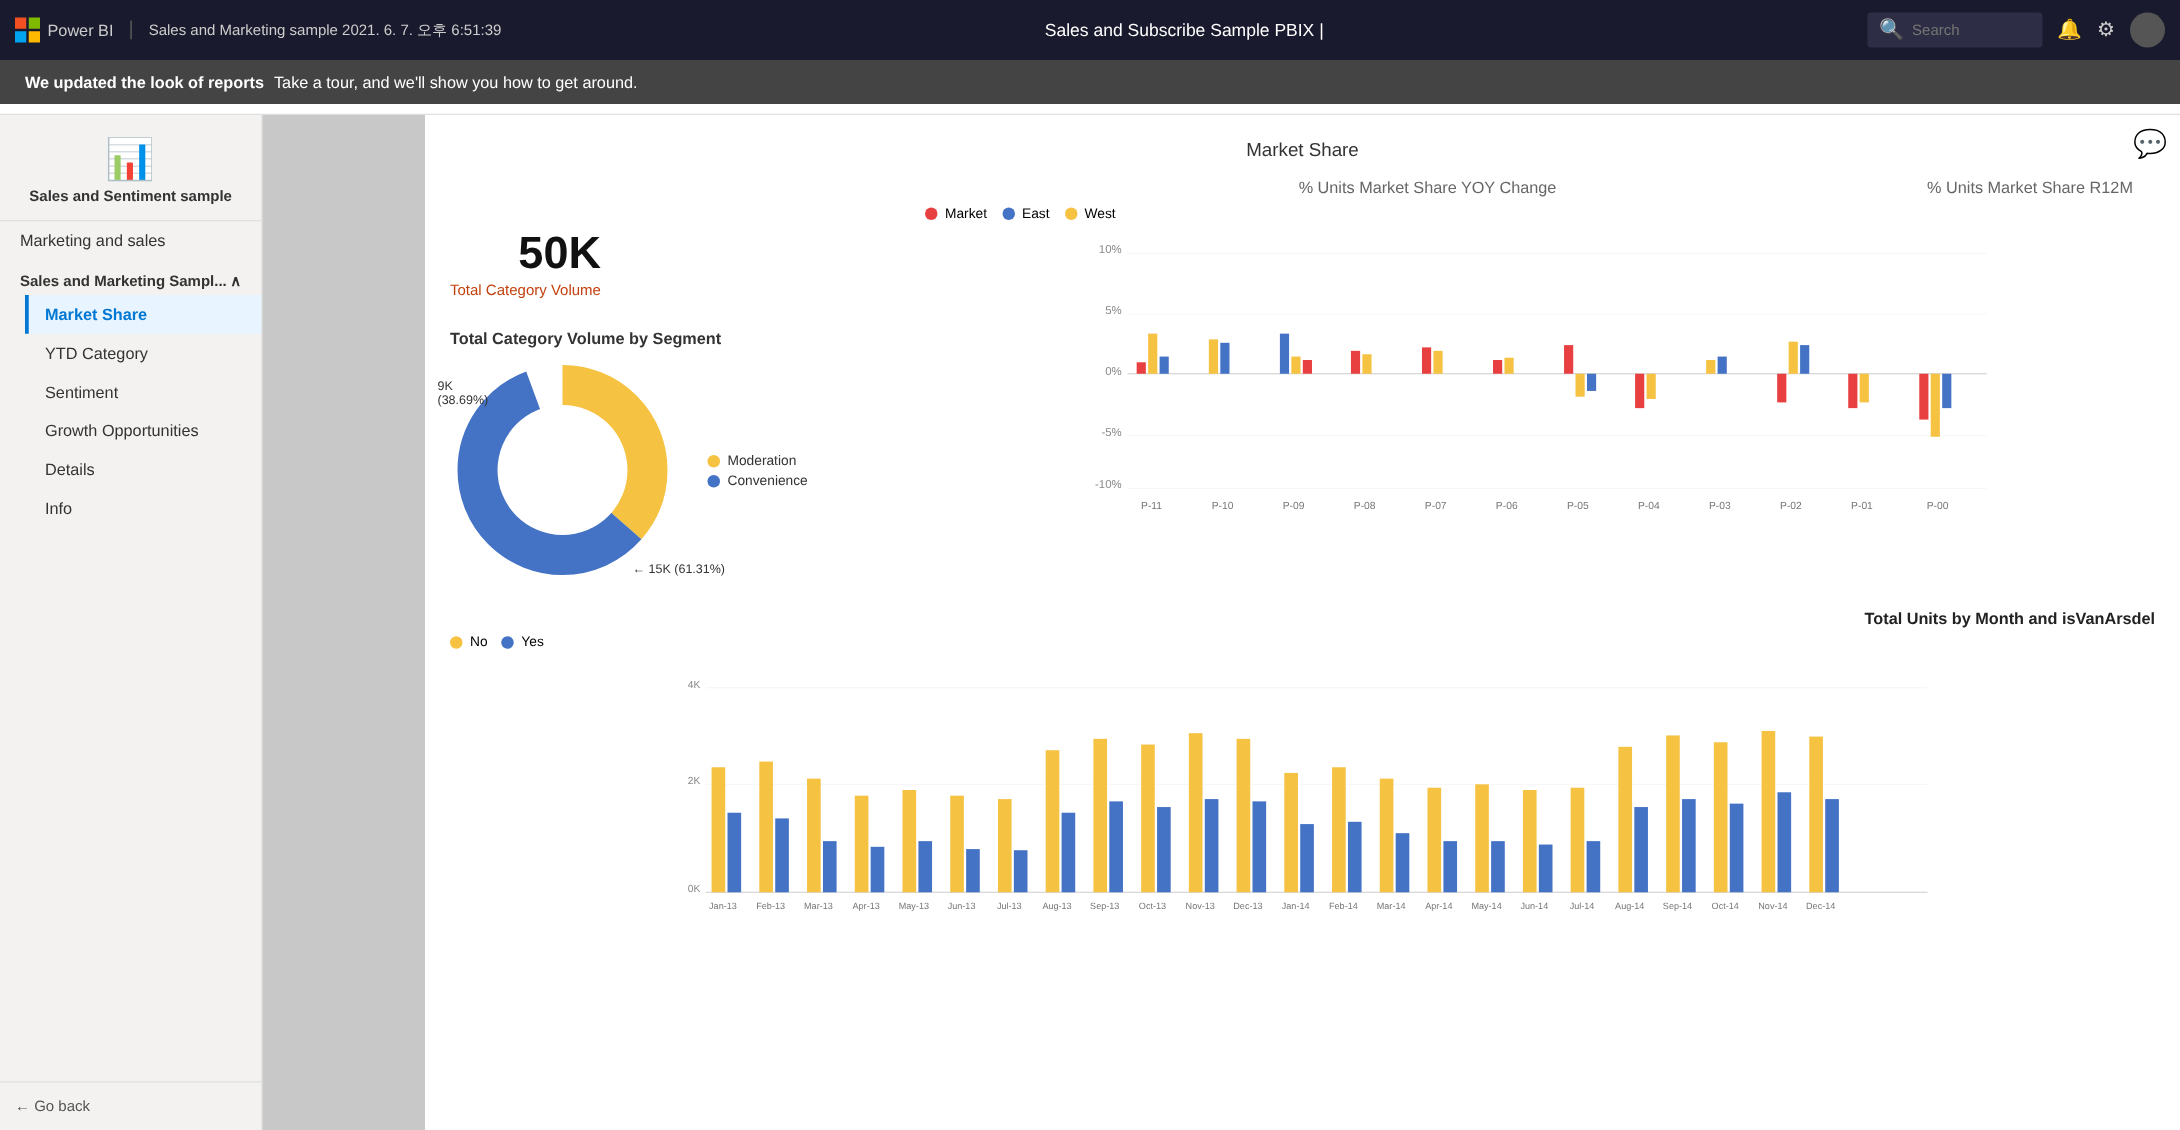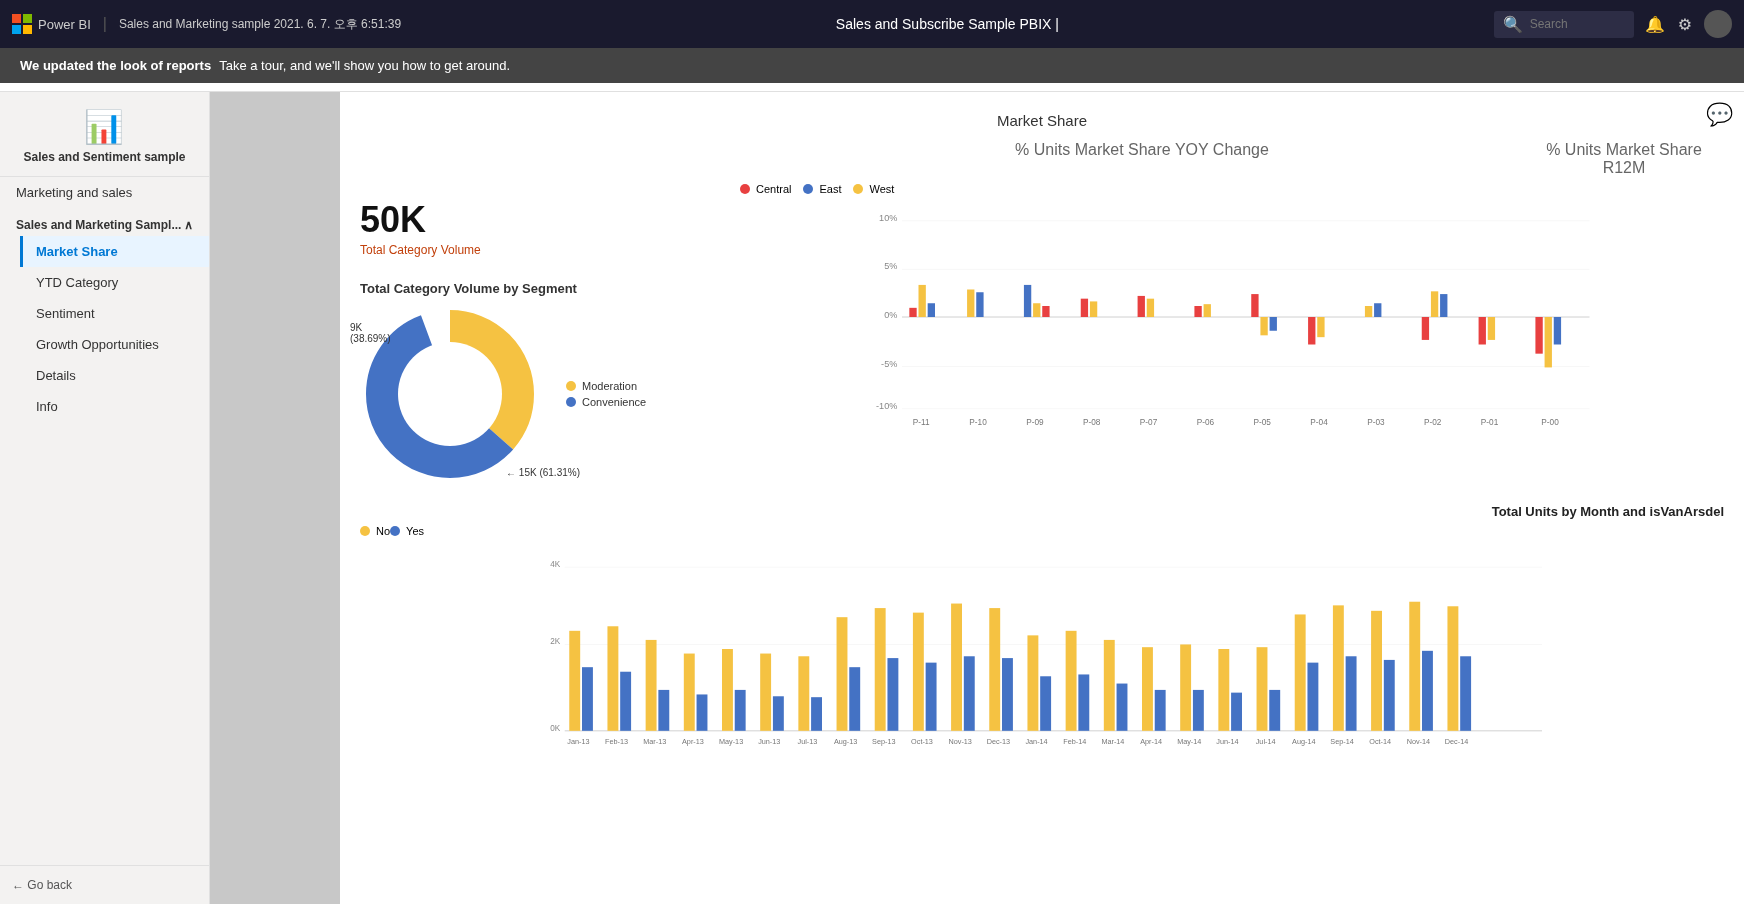--- a/index.html
+++ b/index.html
@@ -69,44 +69,44 @@
     
     .gray-sidebar { width: 130px; background: #c8c8c8; }
 
     
     .content { flex: 1; background: white; overflow-y: auto; padding: 20px; }
 
     .chart-title { font-size: 15px; color: #333; text-align: center; margin-bottom: 12px; }
 
     
     .kpi-row { display: flex; gap: 40px; margin: 16px 0 24px 0; }
-    .kpi-block { text-align: left; }
+    .kpi-block { text-align: right; }
     .kpi-value { font-size: 36px; font-weight: 700; color: #111; }
     .kpi-label { font-size: 12px; color: #c2410c; margin-top: 2px; }
 
     
     .donut-section { flex: 0 0 320px; }
     .donut-title { font-size: 13px; font-weight: 600; color: #333; margin-bottom: 8px; }
     .donut-container { position: relative; display: flex; align-items: center; gap: 16px; }
     .donut-legend { font-size: 11px; color: #333; }
     .legend-item { display: flex; align-items: center; gap: 6px; margin-bottom: 4px; }
     .legend-dot { width: 10px; height: 10px; border-radius: 50%; }
     .yoy-title { font-size: 13px; font-weight: 600; color: #222; margin-bottom: 6px; }
     .yoy-legend { display: flex; gap: 12px; margin-bottom: 8px; font-size: 11px; }
     .bar-chart-wrapper { position: relative; height: 220px; }
 
     
     .bottom-section { margin-top: 10px; text-align: right; }
     .bottom-title { font-size: 13px; font-weight: 600; color: #222; margin-bottom: 6px; }
-    .bottom-legend { display: flex; gap: 0; margin-bottom: 8px; font-size: 11px; }
+    .bottom-legend { display: flex; gap: 11px; margin-bottom: 8px; font-size: 11px; }
     .monthly-chart-wrapper { position: relative; height: 200px; }
 
     .comment-icon { position: absolute; top: 10px; right: 10px; font-size: 22px; color: #555; cursor: pointer; }
 
-    .yoy-subtitle, .r12m-subtitle { font-size: 16px; color: #666; text-align: center; margin-top: 44px; }
+    .yoy-subtitle, .r12m-subtitle { font-size: 13px; color: #666; text-align: center; margin-top: 44px; }
     .subtitles-row { display: flex; justify-content: space-between; margin-bottom: 6px; }
   </style>
 </head>
 <body>
 
 <div class="top-bar">
   <div class="top-bar-grid">
     <div class="ms-logo">
       <div class="ms-logo-sq"></div>
         <div class="ms-logo-sq"></div>
@@ -259,21 +259,21 @@
               </div>
             </div>
           </div>
         </div>
       </div>
 
       <div style="flex:1;">
         <div class="yoy-legend">
           <div class="legend-item">
             <div class="legend-dot" style="background:#e84040;"></div>
-            <span>Central</span>
+            <span>Market</span>
           </div>
           <div class="legend-item">
             <div class="legend-dot" style="background:#4472c4;"></div>
             <span>East</span>
           </div>
           <div class="legend-item">
             <div class="legend-dot" style="background:#f5c242;"></div>
             <span>West</span>
           </div>
         </div>

